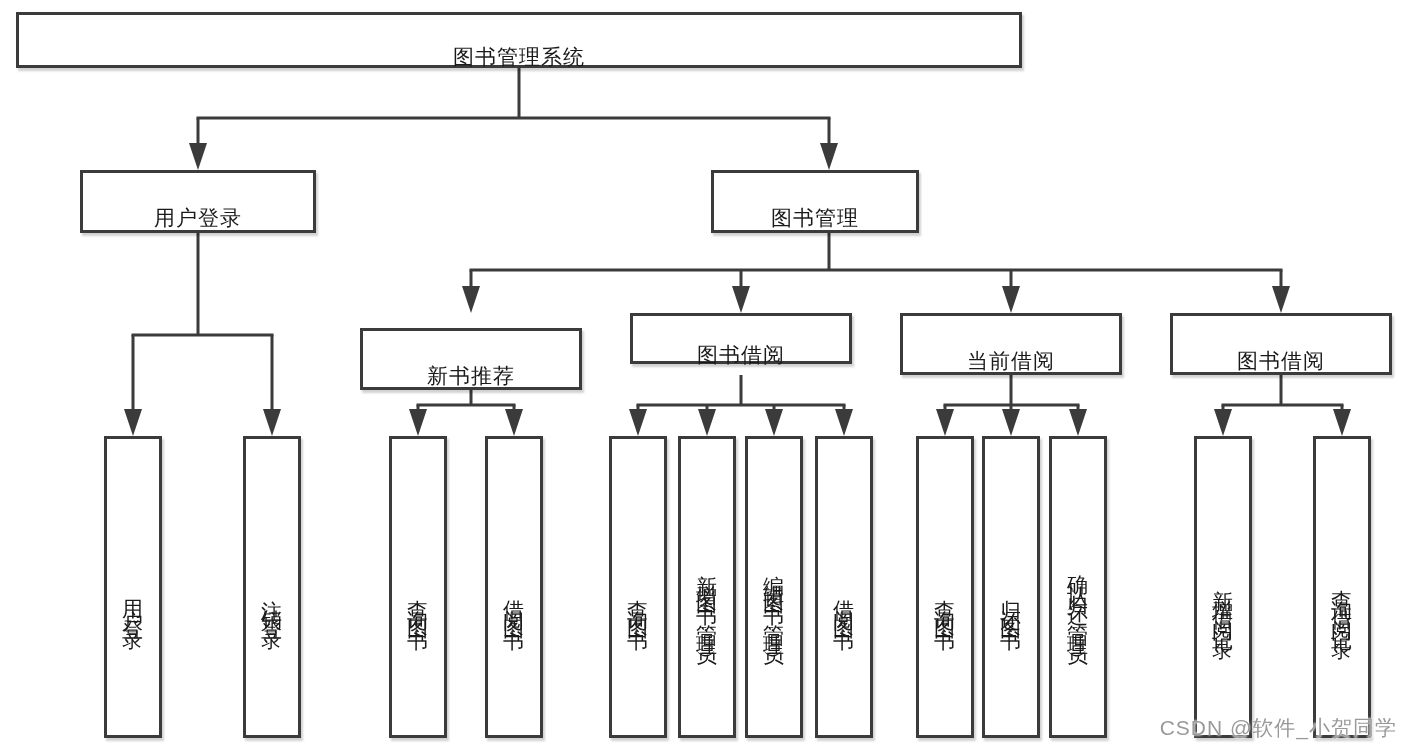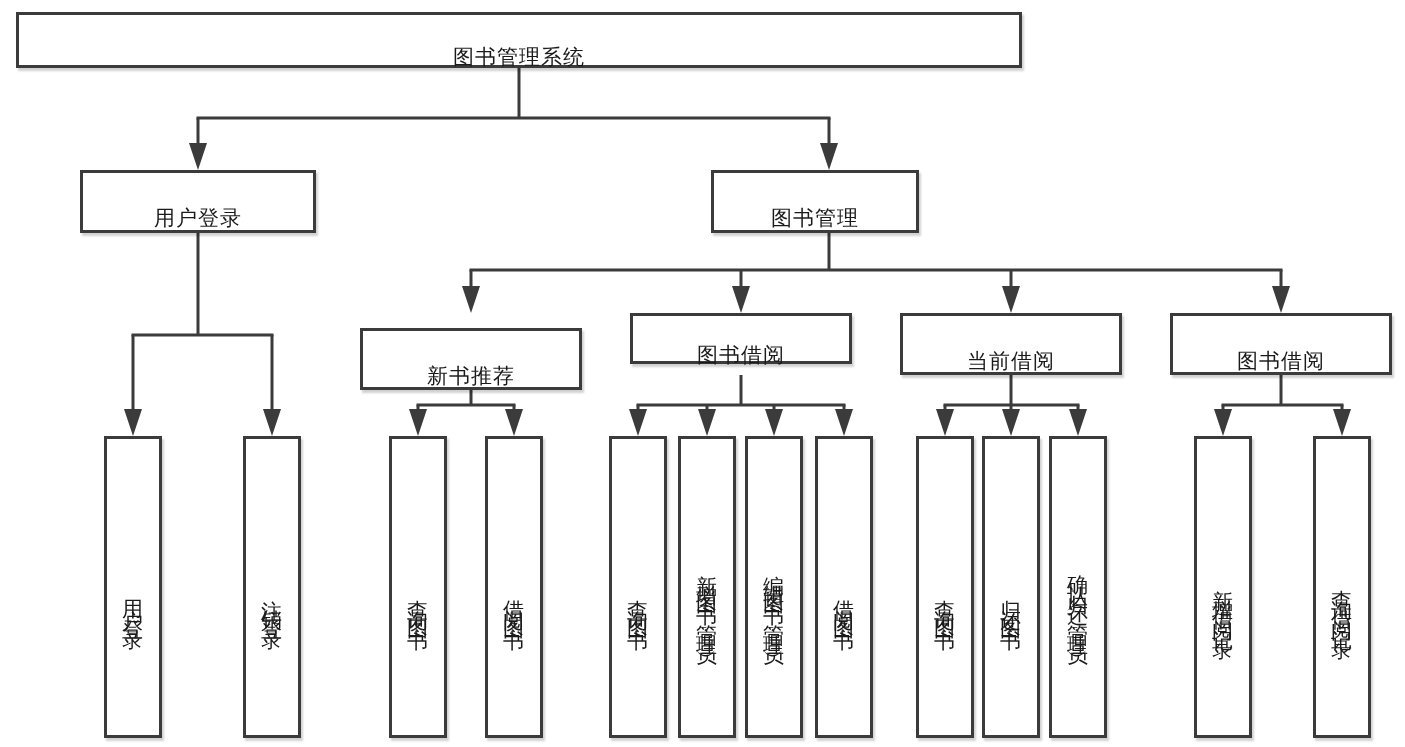--- a/index.html
+++ b/index.html
@@ -195,13 +195,14 @@
     <span class="lbl">确认归还（管理员）</span>
   </div>
 
   <div class="node v" style="left:1194px;top:436px;width:58px;height:302px">
     <span class="lbl">新增借阅记录</span>
   </div>
   <div class="node v" style="left:1313px;top:436px;width:58px;height:302px">
     <span class="lbl">查询借阅记录</span>
   </div>
 
+  <div class="watermark">CSDN @软件_小贺同学</div>
 </div>
 
 </body></html>

